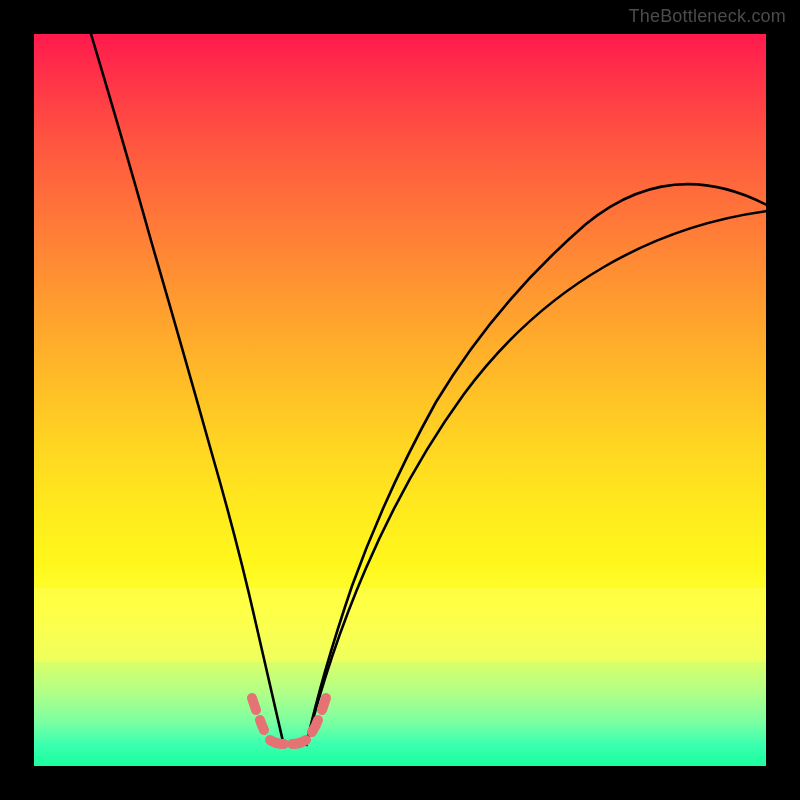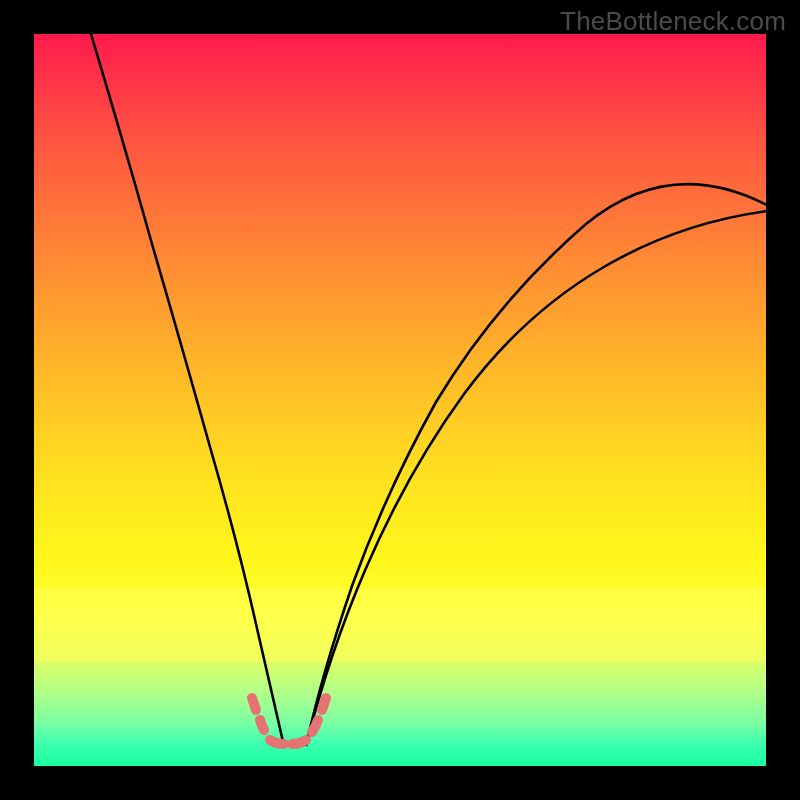--- a/index.html
+++ b/index.html
@@ -18,21 +18,21 @@
       #fff71c 72%,
       #feff30 78%,
       #f2ff4d 82%,
       #d8ff6a 86%,
       #b0ff88 90%,
       #7cffa2 94%,
       #3cffb0 97%,
       #19ff9e 100%);}
   .yellow-band{position:absolute;left:0;width:732px;top:554px;height:74px;background:#ffff55;opacity:.55;}
   svg{position:absolute;left:0;top:0;}
-  .watermark{position:absolute;top:6px;right:14px;color:#4b4b4b;font-size:26px;font-weight:500;letter-spacing:.2px;}
+  .watermark{position:absolute;top:6px;right:14px;color:#4b4b4b;font-size:18px;font-weight:500;letter-spacing:.2px;}
 </style>
 </head>
 <body>
 
 <div class="frame">
   <div class="plot">
     <div class="gradient"></div>
     <div class="yellow-band"></div>
 
     <svg width="732" height="732" viewBox="0 0 732 732">

